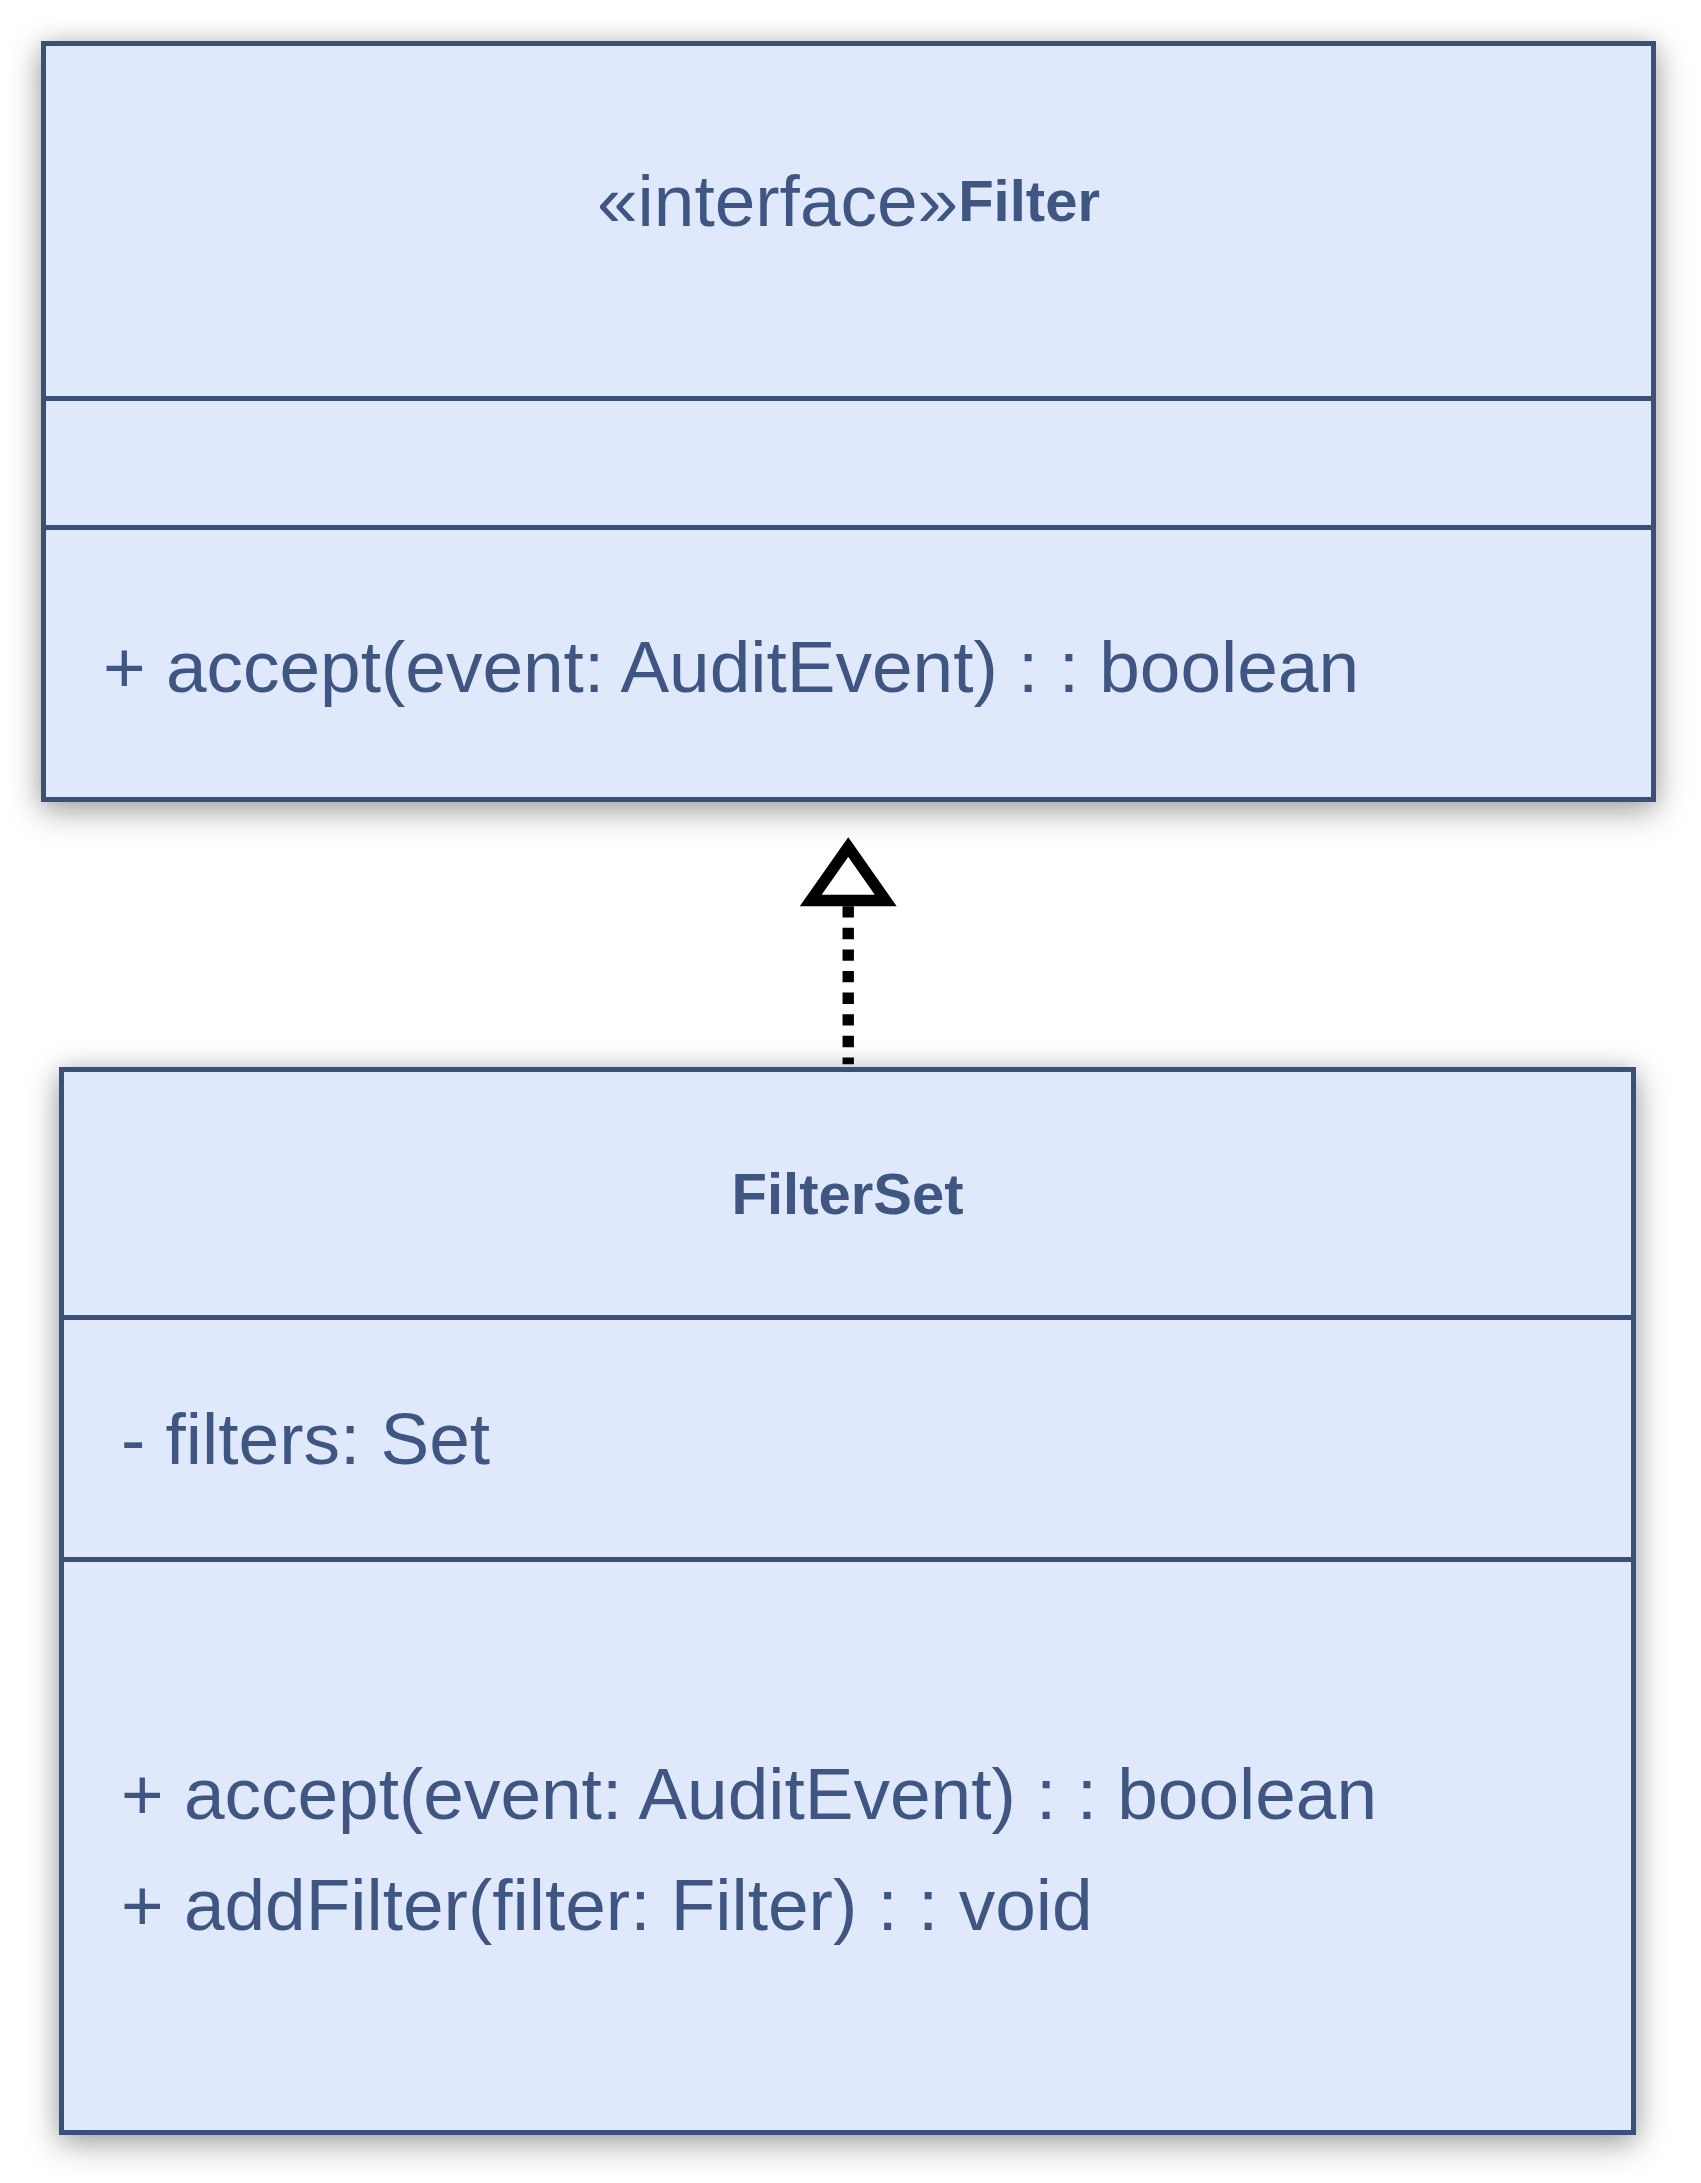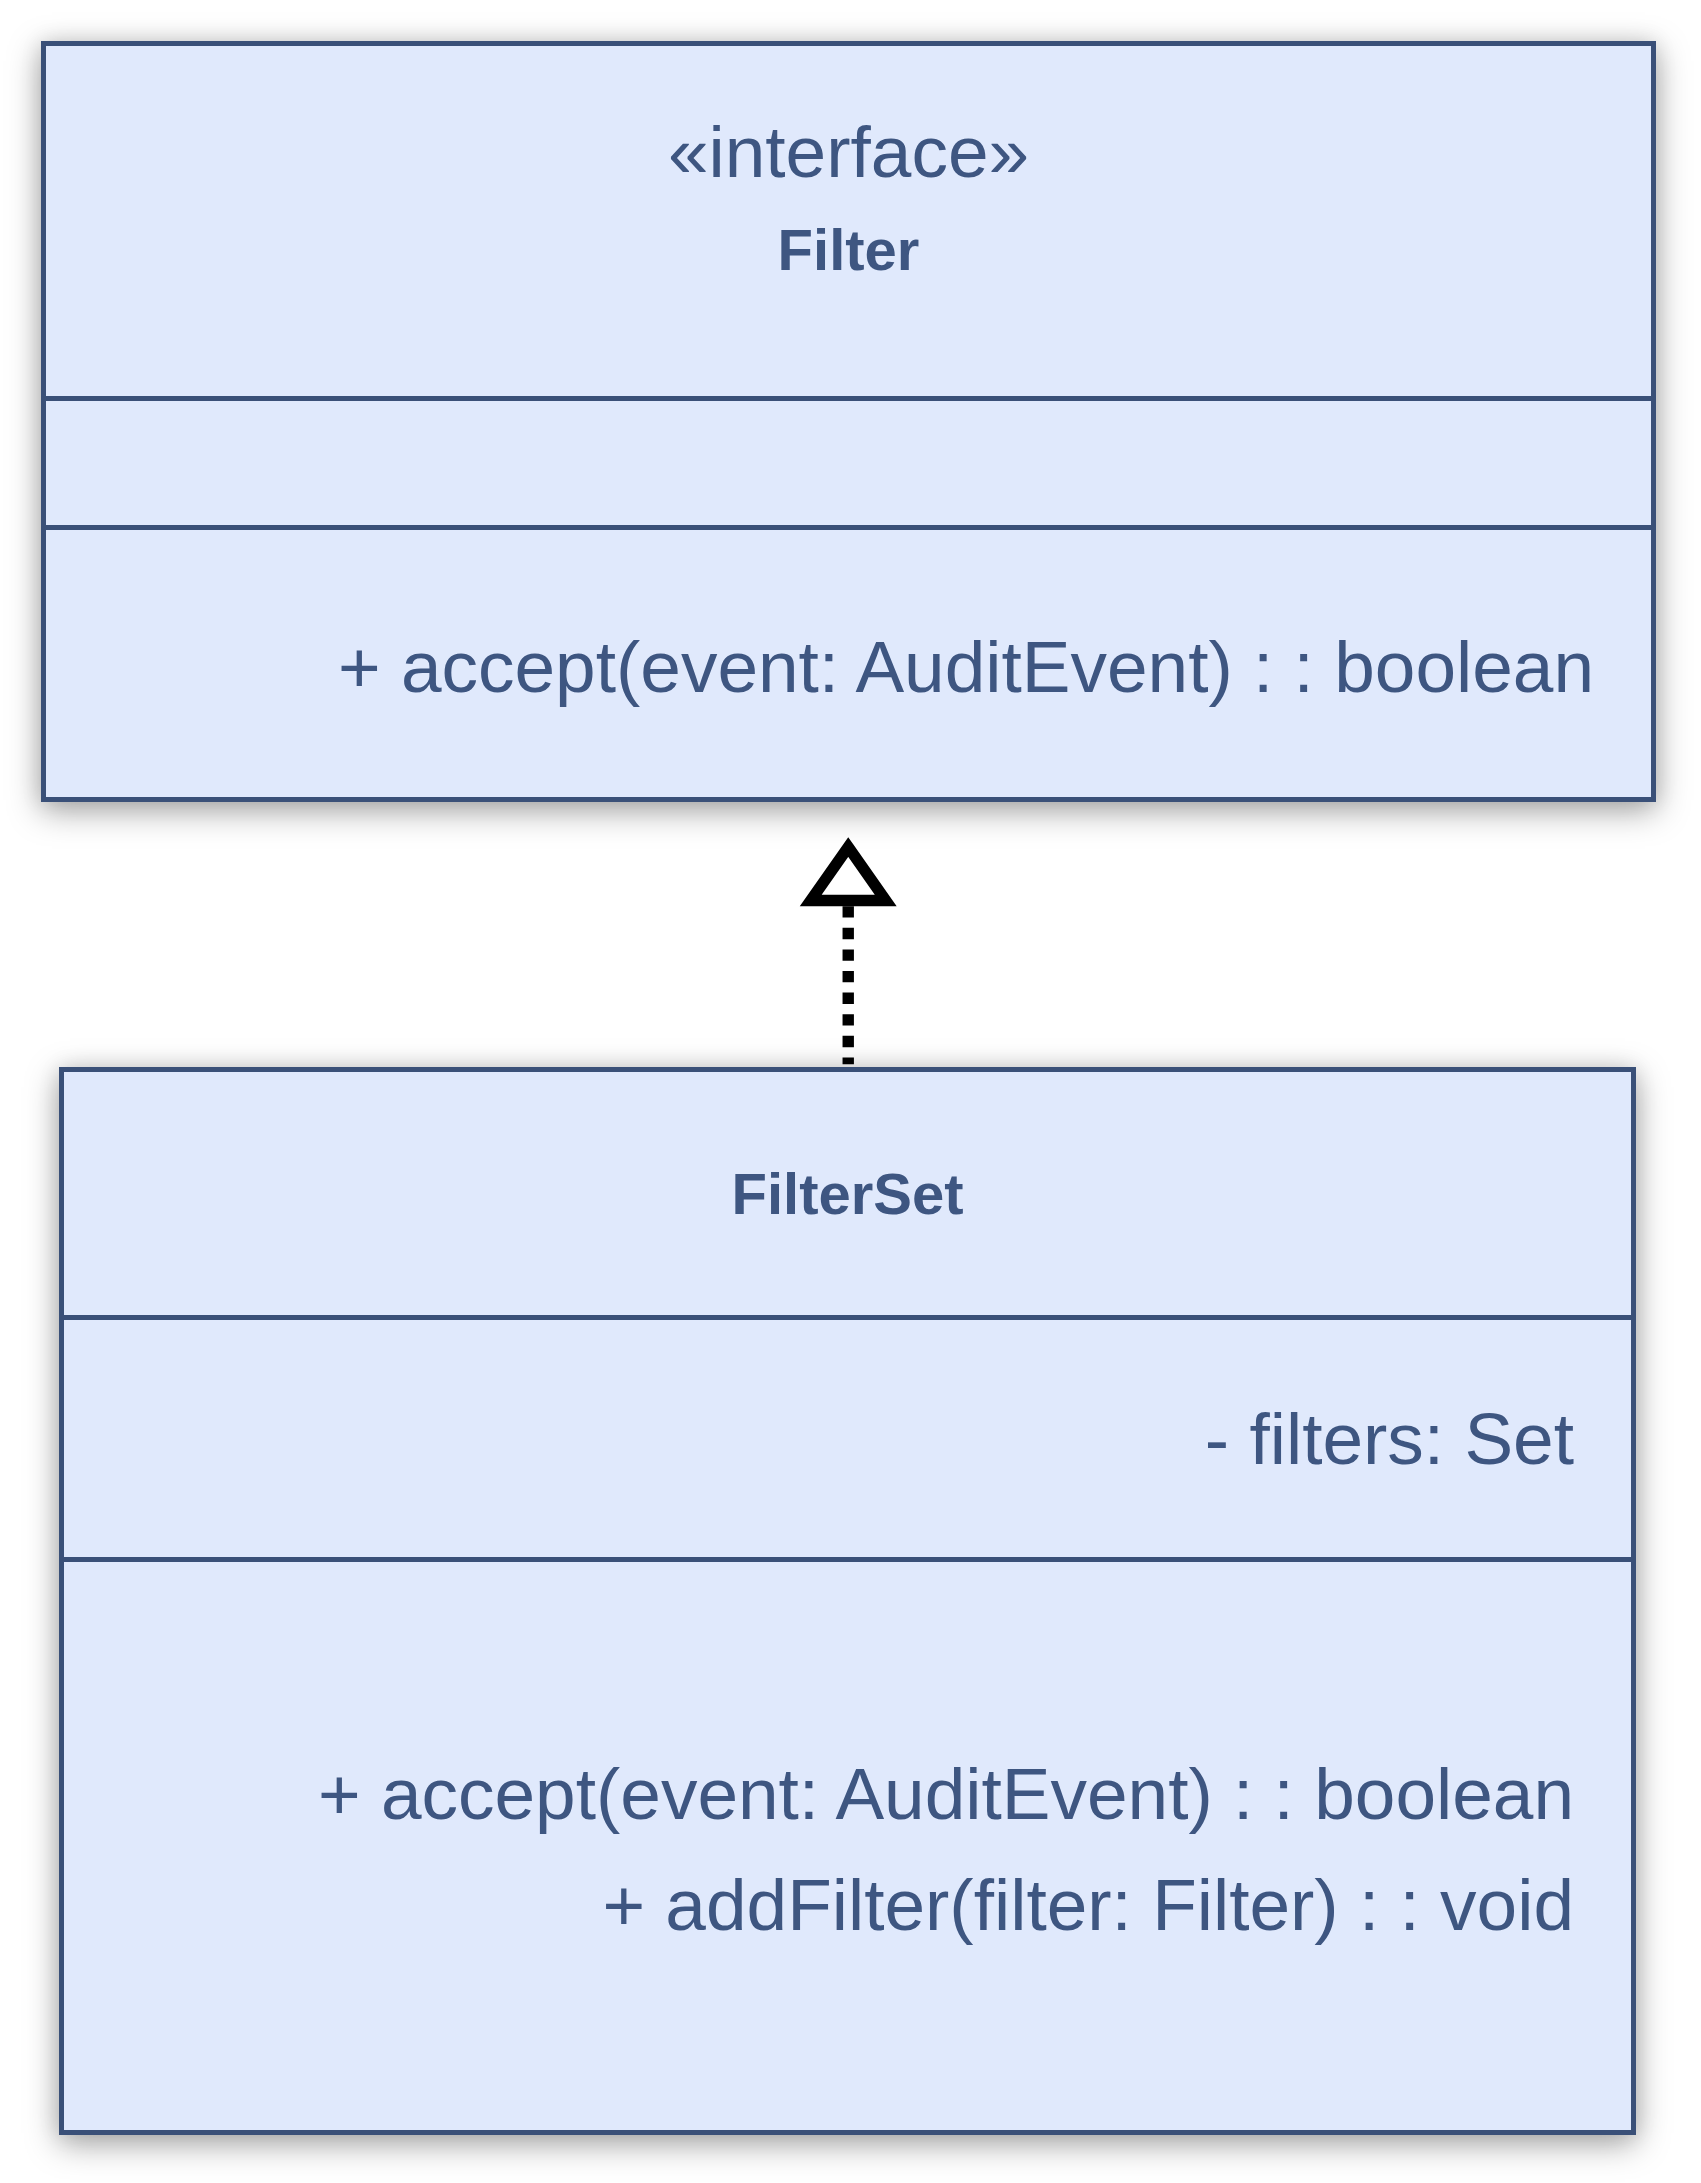--- a/index.html
+++ b/index.html
@@ -33,28 +33,27 @@
   }
   .box-filterset {
     left: 59px;
     top: 1067px;
     width: 1577px;
     height: 1068px;
   }
   .compartment {
     box-sizing: border-box;
     flex: 0 0 auto;
-    align-items: flex-end;
   }
   .compartment.divided {
     border-top: 5.7px solid #3a5078;
   }
   .sec-title {
     display: flex;
-    flex-direction: column;
+    flex-direction: row;
     justify-content: center;
     align-items: center;
     text-align: center;
   }
   .box-filter .sec-title {
     height: 350px;
     padding-bottom: 40px;
   }
   .box-filterset .sec-title {
     height: 243px;

